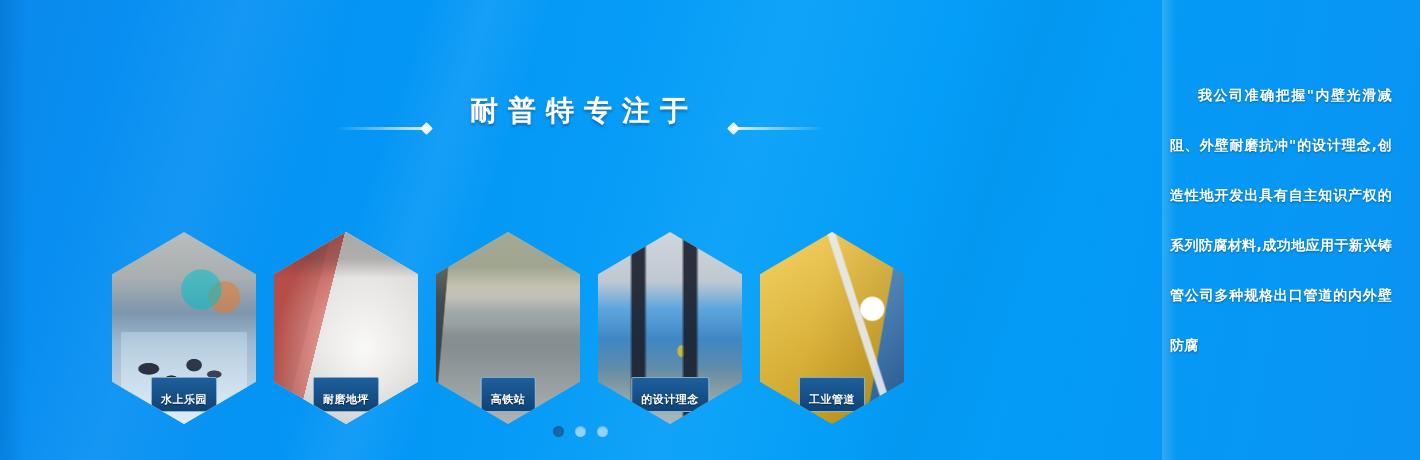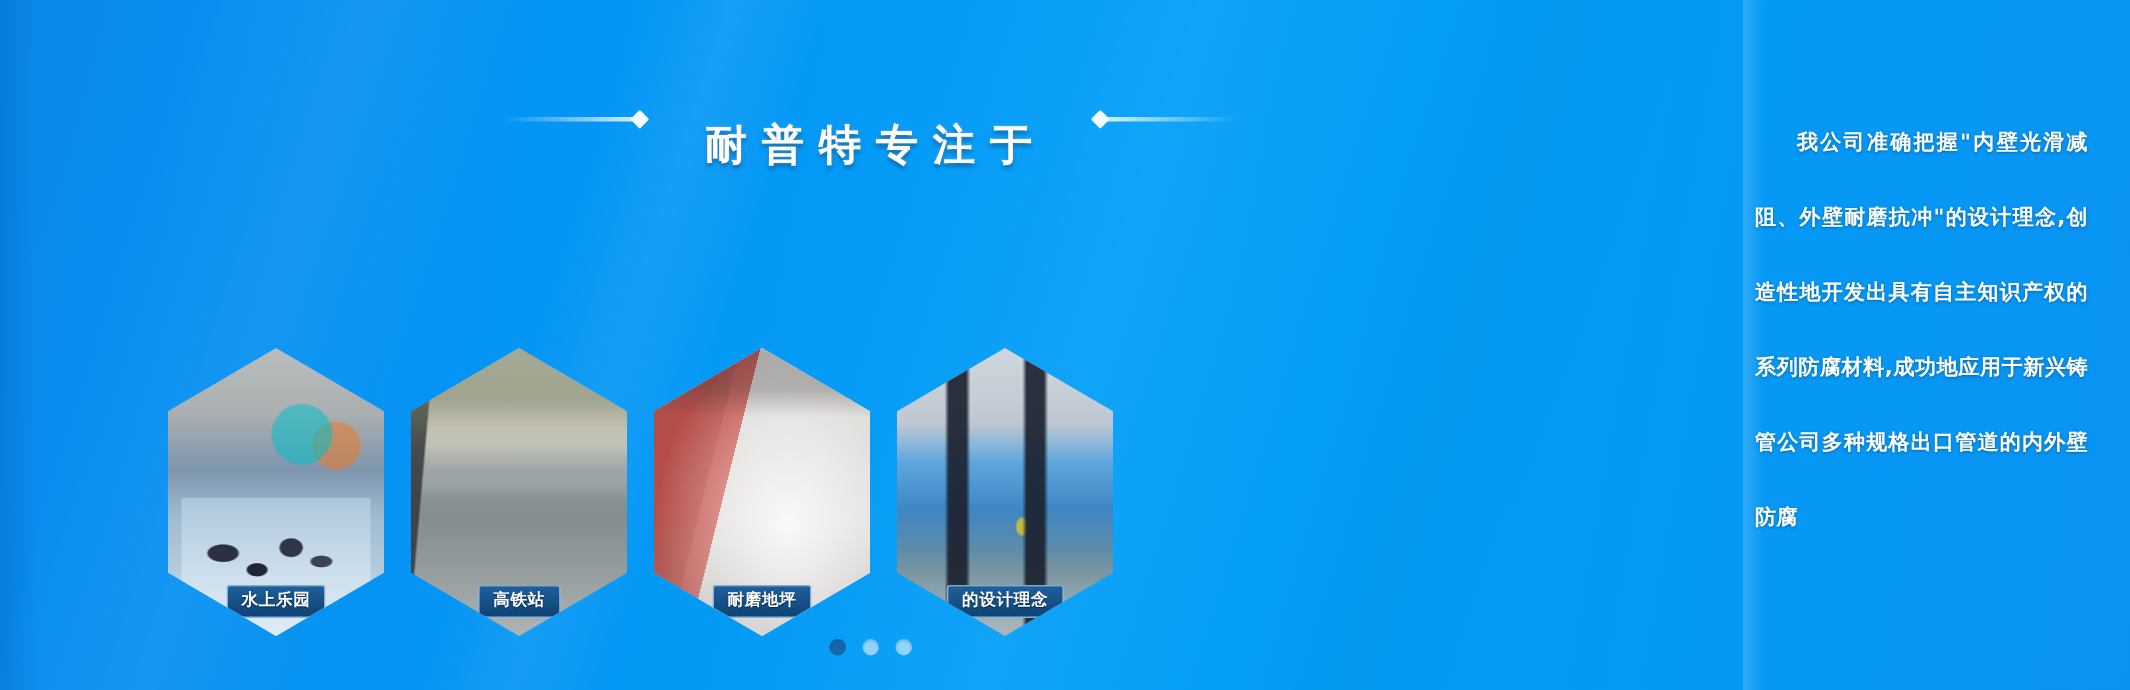--- a/index.html
+++ b/index.html
@@ -46,25 +46,25 @@
   .left-col {
     position: absolute;
     top: 0; left: 0;
     width: 1160px;
     height: 460px;
   }
 
   
   .eyebrow {
     position: absolute;
-    top: 78px;
+    top: 92px;
     left: 0;
     width: 1160px;
     display: flex;
-    align-items: flex-start;
+    align-items: flex-end;
     justify-content: center;
     gap: 34px;
   }
   .rule {
     position: relative;
     width: 92px;
     height: 3px;
     background: linear-gradient(90deg, rgba(255,255,255,0), rgba(233,248,255,.95));
     border-radius: 2px;
   }
@@ -145,21 +145,21 @@
     clip-path: polygon(50% 0%, 100% 22%, 100% 78%, 50% 100%, 0% 78%, 0% 22%);
     overflow: hidden;
   }
   .hex-photo { position: absolute; inset: 0; }
 
   .hex-label {
     position: absolute;
     left: 50%;
     bottom: 12px;
     transform: translateX(-50%);
-    padding: 1px 9px 4px;
+    padding: 14px 9px 4px;
     background: linear-gradient(180deg, #1e5f9c, #0e4374);
     border: 1px solid rgba(190,225,255,.65);
     border-radius: 2px;
     color: #ffffff;
     font-family: Liberation Mono, monospace;
     font-size: 11px;
     font-weight: bold;
     letter-spacing: .5px;
     white-space: nowrap;
     text-shadow: 0 1px 1px rgba(0,25,50,.8);
@@ -315,35 +315,39 @@
 
 
     <div class="hex-row">
 
       <div class="hex">
         <div class="hex-photo ph-waterpark"></div>
         <div class="hex-label">水上乐园</div>
       </div>
 
       <div class="hex">
+        <div class="hex-photo ph-floor"></div>
+        <div class="hex-label">耐磨地坪</div>
+      </div>
+
+      <div class="hex">
         <div class="hex-photo ph-rail"></div>
         <div class="hex-label">高铁站</div>
       </div>
 
       <div class="hex">
-        <div class="hex-photo ph-floor"></div>
-        <div class="hex-label">耐磨地坪</div>
-      </div>
-
-      <div class="hex">
         <div class="hex-photo ph-roof"></div>
         <div class="hex-label">的设计理念</div>
       </div>
 
 
+      <div class="hex">
+        <div class="hex-photo ph-pipe"></div>
+        <div class="hex-label">工业管道</div>
+      </div>
 
     </div>
 
     <div class="dots">
       <span class="dot-item active"></span>
       <span class="dot-item"></span>
       <span class="dot-item"></span>
     </div>
 
   </div>

